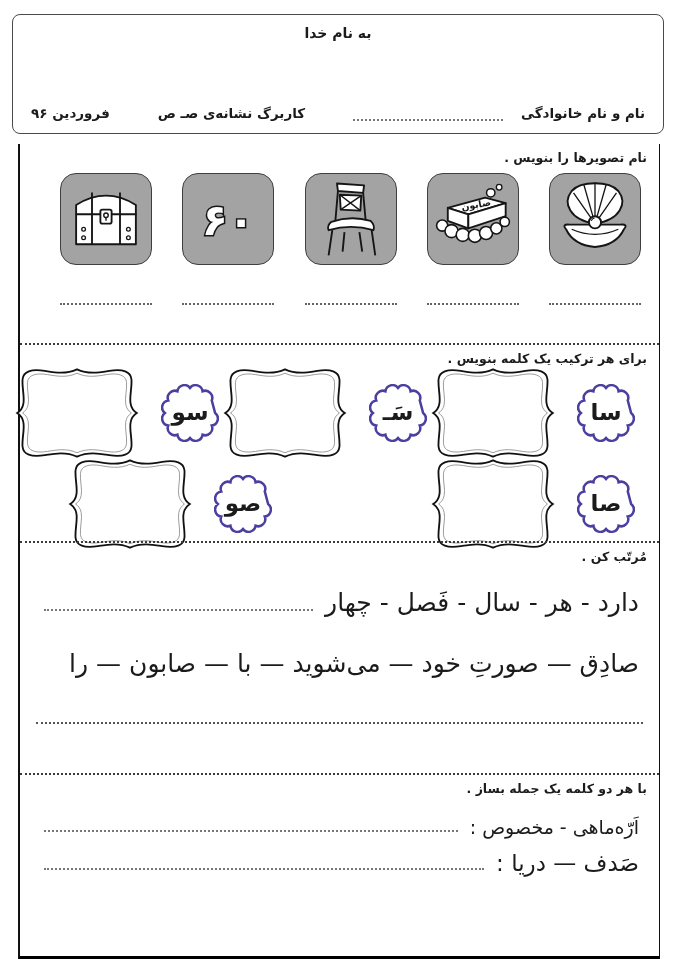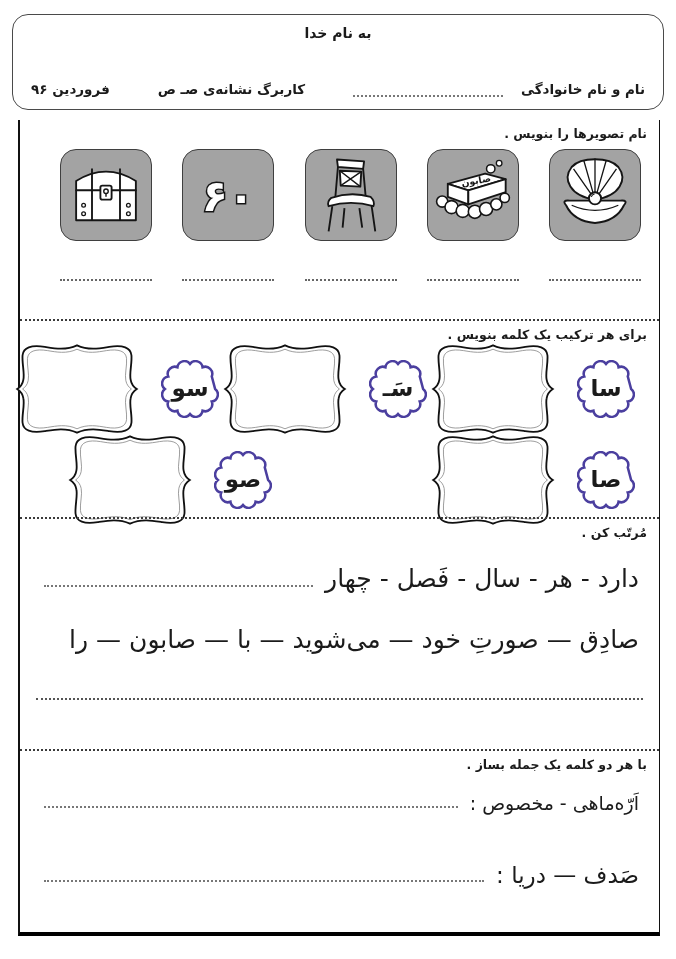--- a/index.html
+++ b/index.html
@@ -1,19 +1,19 @@
 <!DOCTYPE html>
 <html lang="fa" dir="rtl"><head>
 <meta charset="utf-8">
 <style>
   html,body{margin:0;padding:0;background:#fff;}
   .page{width:676px;height:959px;position:relative;background:#fff;overflow:hidden;
         font-family:"DejaVu Sans",sans-serif;color:#1b1b1b;direction:rtl;}
   
-  .header-box{margin:14px 12px 0 12px;height:96px;border:1.5px solid #4a4a4a;border-radius:16px;
+  .header-box{margin:14px 12px 0 12px;height:120px;border:1.5px solid #4a4a4a;border-radius:8px;
               display:flex;flex-direction:column;justify-content:space-between;padding:8px 18px 12px 18px;box-sizing:border-box;}
   .bismillah{text-align:center;font-weight:bold;font-size:14px;margin-top:2px;}
   .header-row{display:flex;align-items:flex-end;justify-content:space-between;font-weight:bold;font-size:13.5px;}
   .name-group{display:flex;align-items:flex-end;gap:18px;}
   .dotline{display:inline-block;border-bottom:2px dotted #777;height:12px;}
   .name-dots{width:150px;}
   
   .body-box{margin:10px 16px 0 18px;height:816px;box-sizing:border-box;
             border-left:2px solid #111;border-right:1.6px solid #111;border-bottom:4px solid #000;
             display:flex;flex-direction:column;}
@@ -41,21 +41,21 @@
   
   .sec-arrange{height:234px;}
   .sent-line{display:flex;align-items:flex-end;padding:0 10px 0 6px;font-size:25px;}
   .fill-dots{flex:1;border-bottom:2px dotted #777;height:12px;margin:0 12px 6px 8px;}
   .full-dots{border-bottom:2px dotted #555;height:10px;margin:34px 6px 0 6px;}
   .sec-arrange .l1{margin-top:24px;}
   .sec-arrange .l2{margin-top:32px;}
   
   .sec-sentence{height:184px;}
   .sec-sentence .l1{margin-top:20px;font-size:19px;}
-  .sec-sentence .l2{margin-top:48px;font-size:23px;}
+  .sec-sentence .l2{margin-top:12px;font-size:23px;}
 </style>
 </head>
 <body>
 
 <div class="page">
 
   <div class="header-box">
     <div class="bismillah">به نام خدا</div>
     <div class="header-row">
       <span class="name-group">

